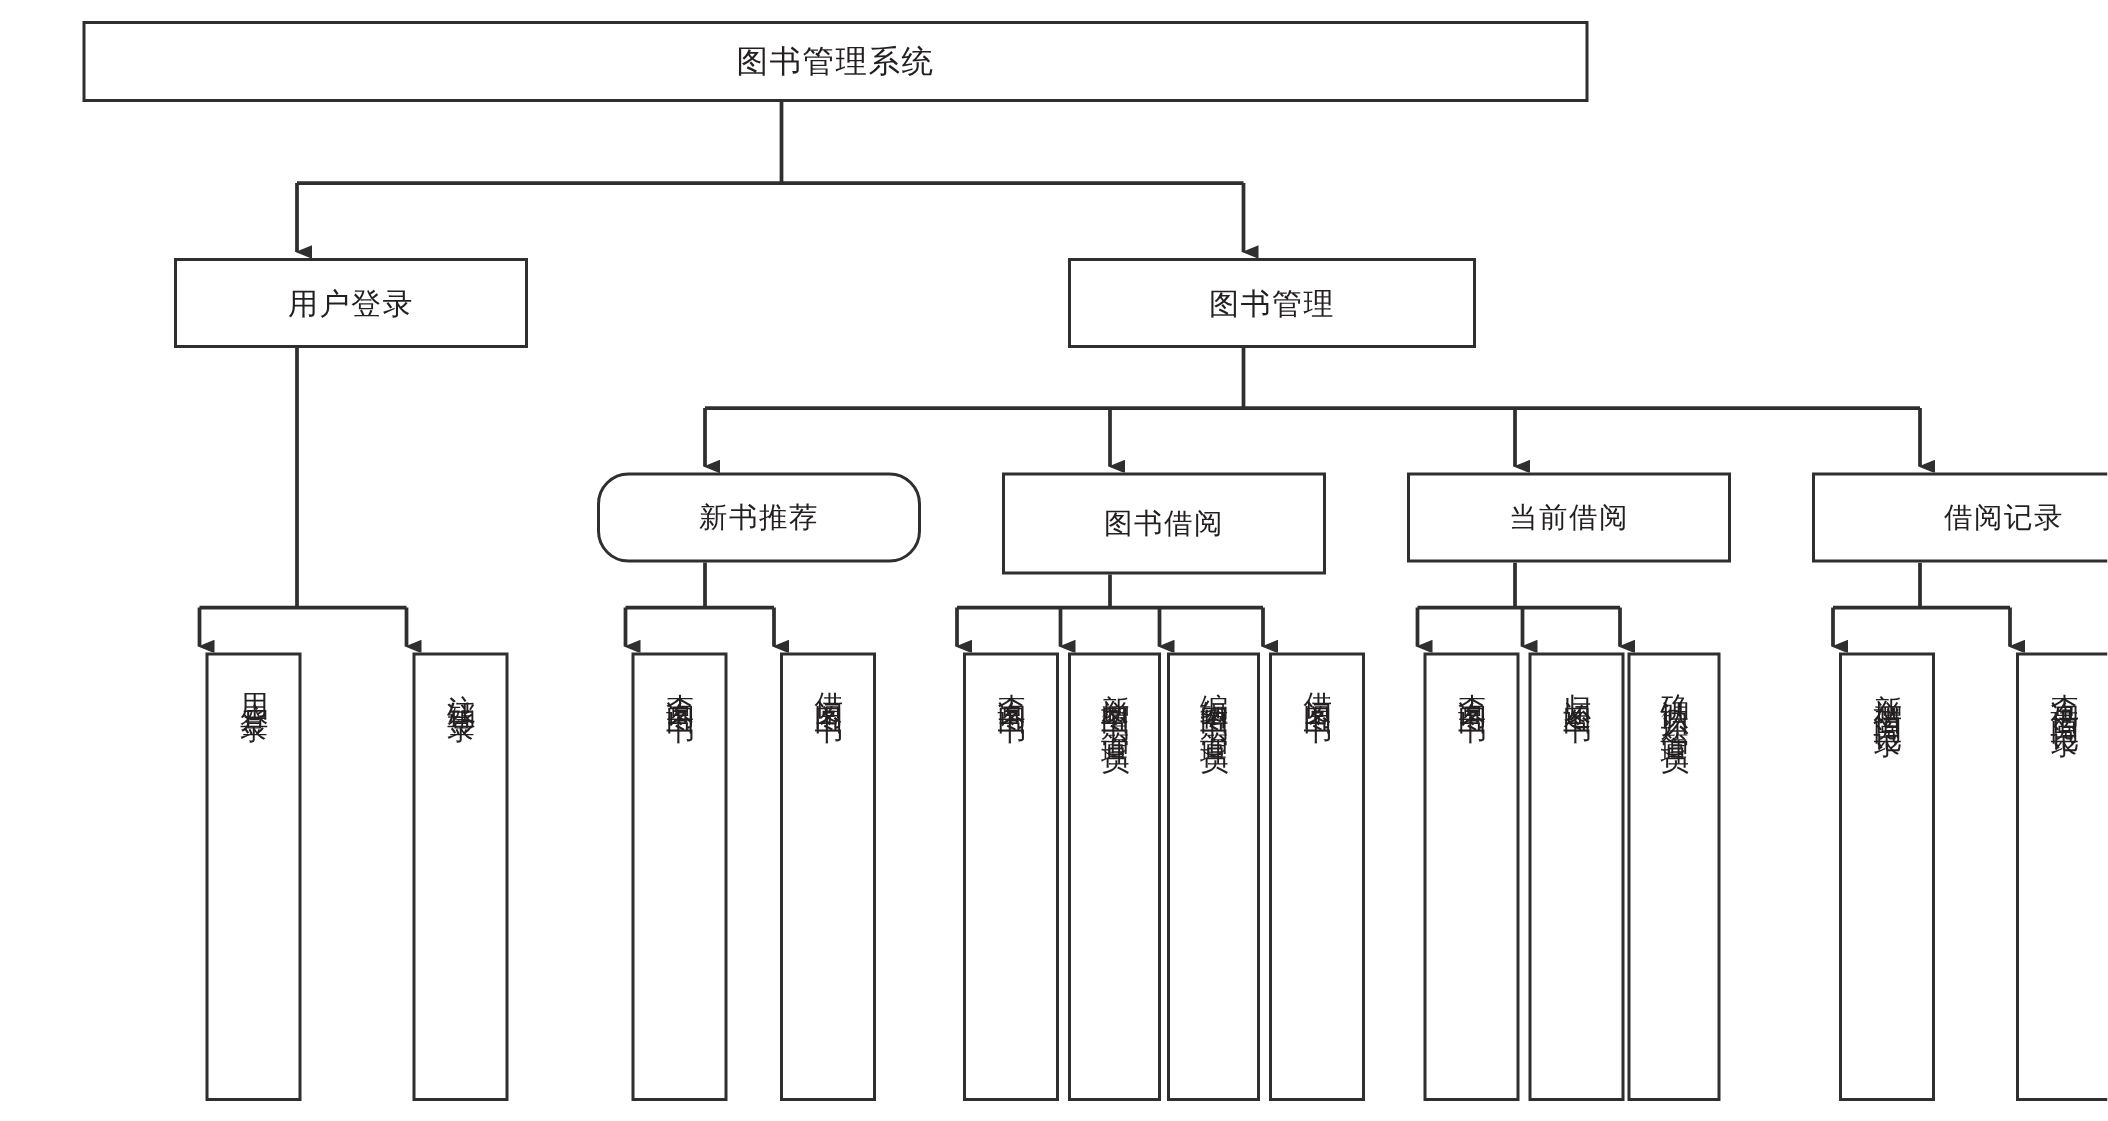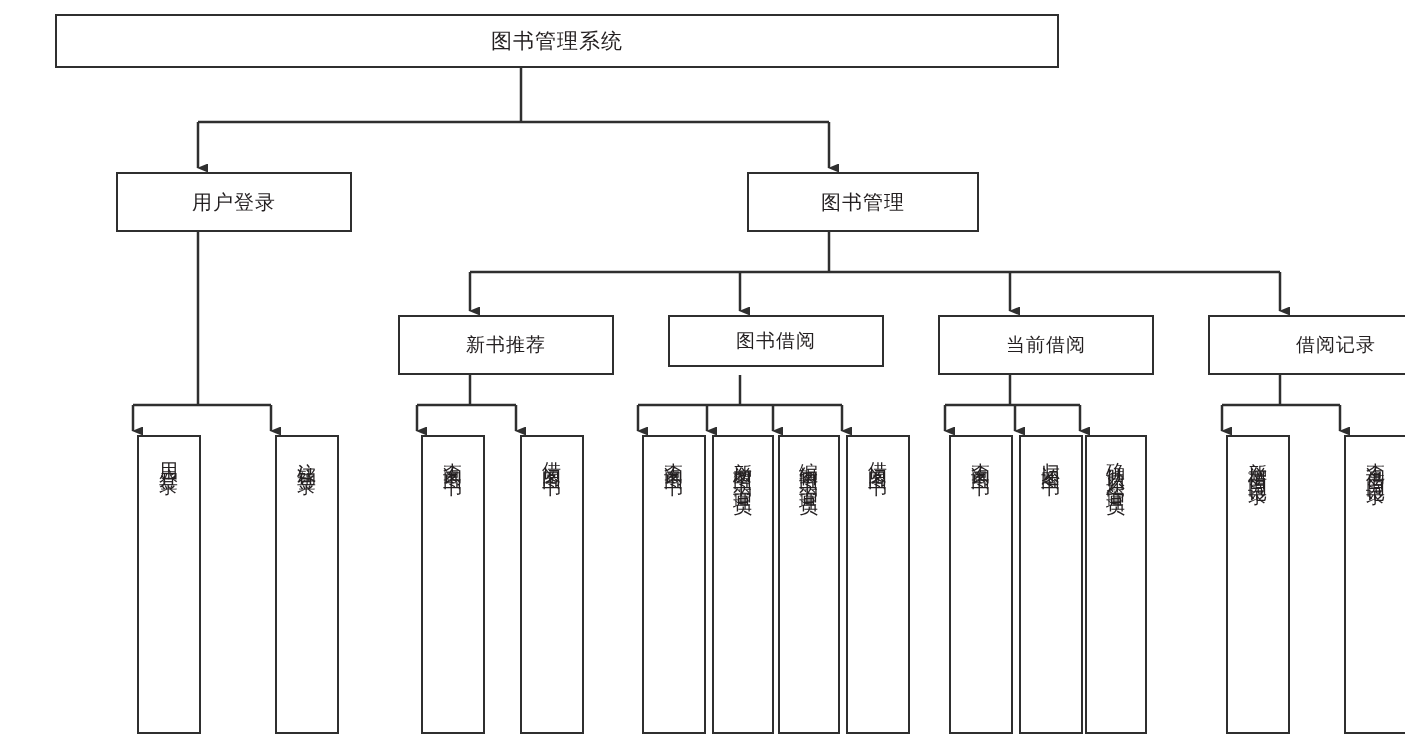--- a/index.html
+++ b/index.html
@@ -134,28 +134,28 @@
     </g>
   </svg>
 
   <div class="node node-root" style="left:19px; top:14px; width:1004px; height:54px;">
     <span>图书管理系统</span>
   </div>
 
   <div class="node node-l2" style="left:80px; top:172px; width:236px; height:60px;">
     <span>用户登录</span>
   </div>
-  <div class="node node-l2" style="left:711px; top:172px; width:232px; height:60px;">
+  <div class="node node-l2" style="left:676px; top:172px; width:272px; height:60px;">
     <span>图书管理</span>
   </div>
 
-  <div class="node node-l3" style="left:362px; top:315px; width:216px; height:60px;">
+  <div class="node node-l3" style="left:362px; top:315px; width:216px; height:60px;border-radius:21px;">
     <span>新书推荐</span>
   </div>
-  <div class="node node-l3" style="left:632px; top:315px; width:216px; height:52px;">
+  <div class="node node-l3" style="left:632px; top:315px; width:216px; height:68px;">
     <span>图书借阅</span>
   </div>
   <div class="node node-l3" style="left:902px; top:315px; width:216px; height:60px;">
     <span>当前借阅</span>
   </div>
   <div class="node node-l3" style="left:1172px; top:315px; width:256px; height:60px;">
     <span>借阅记录</span>
   </div>
 
   <div class="node node-leaf" style="left:101px; top:435px; width:64px; height:299px;">

